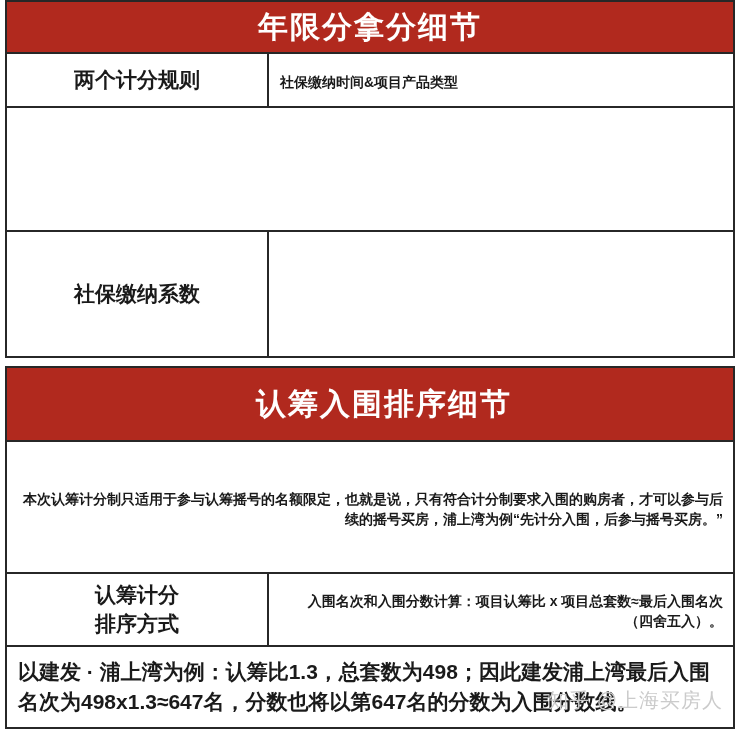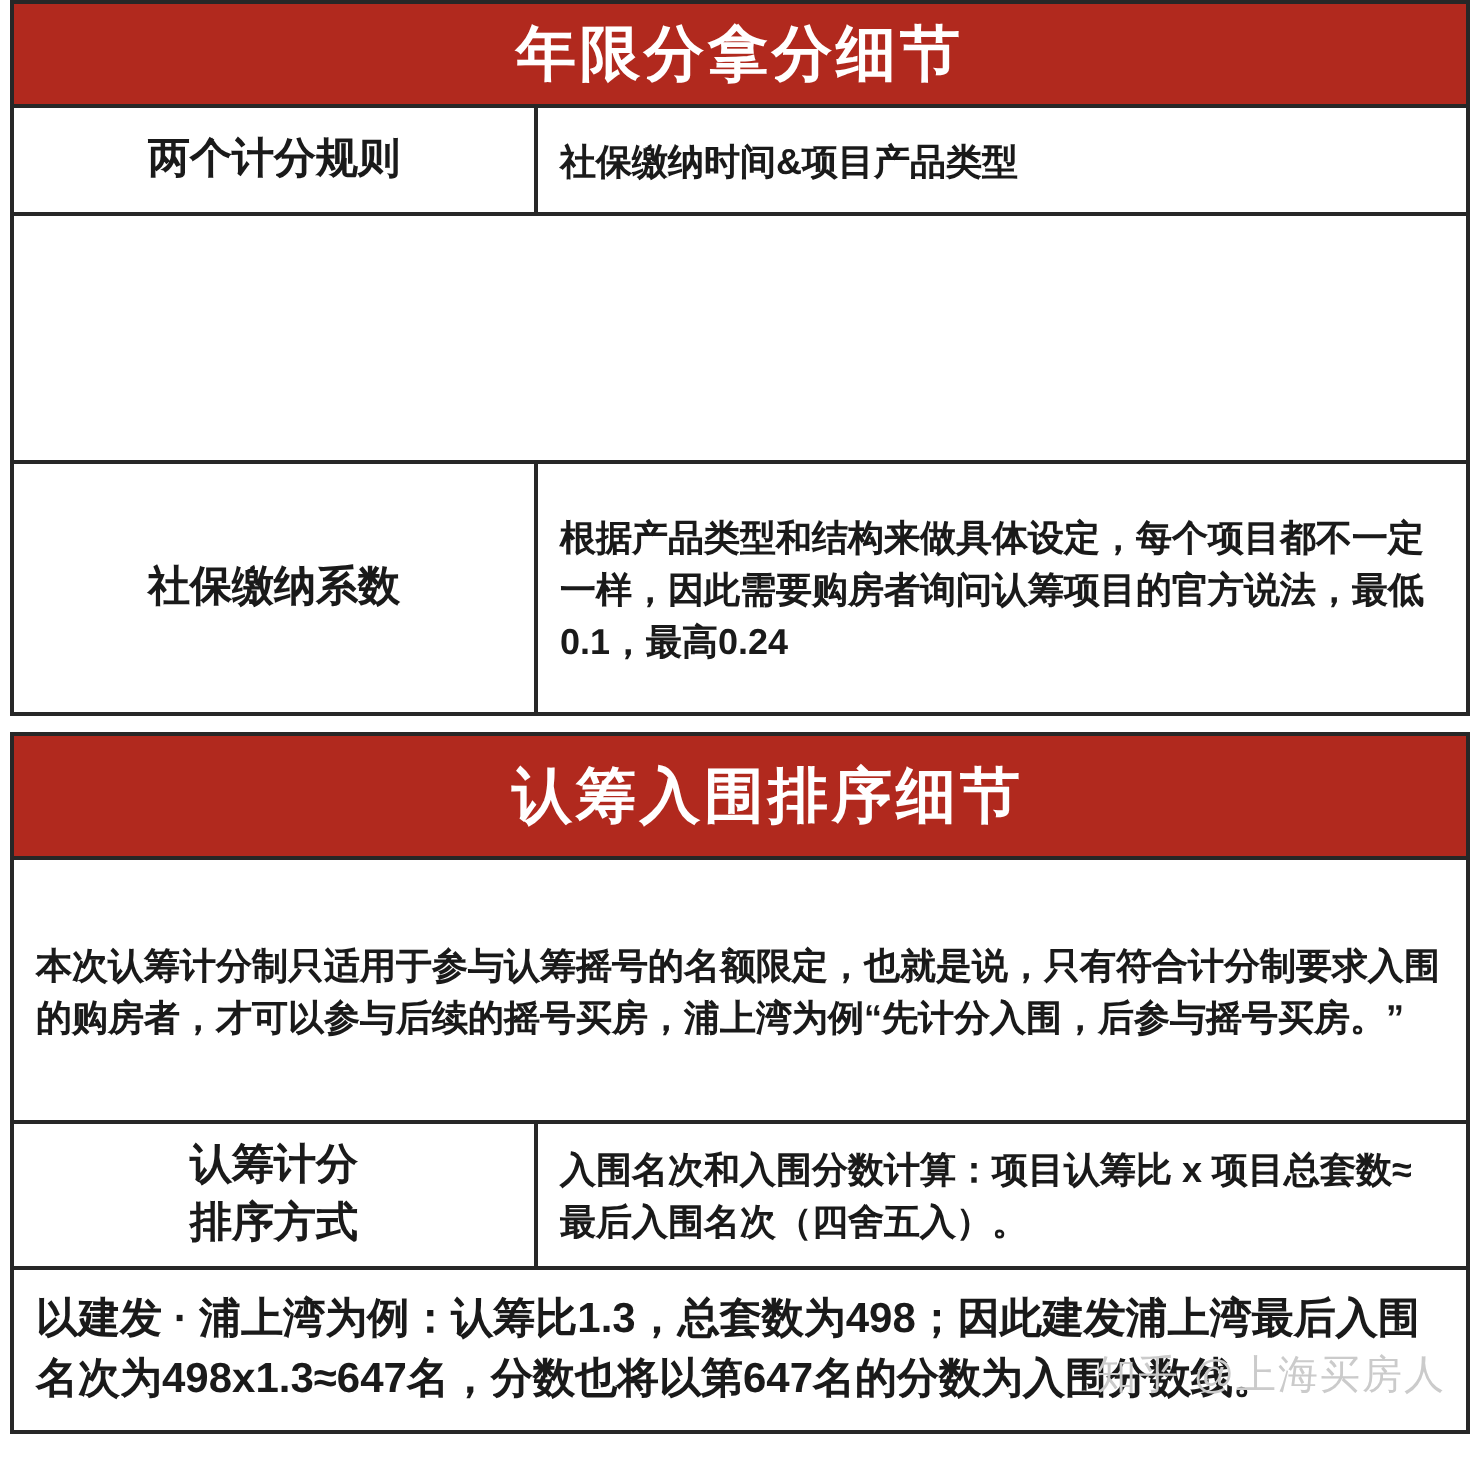--- a/index.html
+++ b/index.html
@@ -14,36 +14,36 @@
 
   .tbl { border:2px solid #272727; background:#ffffff; }
   .tbl2 { margin-top:8px; }
 
   .tbl-header {
     background:#B1291E; color:#ffffff;
     display:flex; align-items:center; justify-content:center;
     font-size:30px; letter-spacing:2px;
   }
   .t1h { height:50px; }
-  .t2h { height:60px;padding-left:28px; }
+  .t2h { height:72px;padding-left:28px; }
 
   .row { display:flex; border-top:2px solid #272727; }
   .cell-l {
     width:262px; flex:0 0 262px;
     display:flex; align-items:center; justify-content:center;
     text-align:center; font-size:21px;
     border-right:2px solid #272727;
     white-space:pre-line; line-height:1.4;
     padding:6px 20px;
   }
   .cell-r {
     flex:1; display:flex; align-items:center;
-    font-size:18px; line-height:1.44;
+    font-size:14px; line-height:1.44;
     padding:10px 10px 6px 11px;
-    text-align:left;
+    text-align:right;
   }
   .h-t1r1 { min-height:54px; }
   .h-t1r2 { min-height:124px; }
   .h-t1r3 { min-height:126px; }
   .h-t2r1 { min-height:132px; }
   .h-t2r2 { min-height:72px; }
 
   .footer-row {
     border-top:2px solid #272727;
     min-height:74px;
@@ -69,21 +69,20 @@
     <div class="row h-t1r1">
       <div class="cell-l">两个计分规则</div>
       <div class="cell-r">社保缴纳时间&amp;项目产品类型</div>
     </div>
 
     <div class="row h-t1r2">
     </div>
 
     <div class="row h-t1r3">
       <div class="cell-l">社保缴纳系数</div>
-      <div class="cell-r">根据产品类型和结构来做具体设定，每个项目都不一定一样，因此需要购房者询问认筹项目的官方说法，最低0.1，最高0.24</div>
     </div>
   </section>
 
   <section class="tbl tbl2">
     <div class="tbl-header t2h">认筹入围排序细节</div>
 
     <div class="row h-t2r1">
       <div class="cell-r">本次认筹计分制只适用于参与认筹摇号的名额限定，也就是说，只有符合计分制要求入围的购房者，才可以参与后续的摇号买房，浦上湾为例“先计分入围，后参与摇号买房。”</div>
     </div>
 

